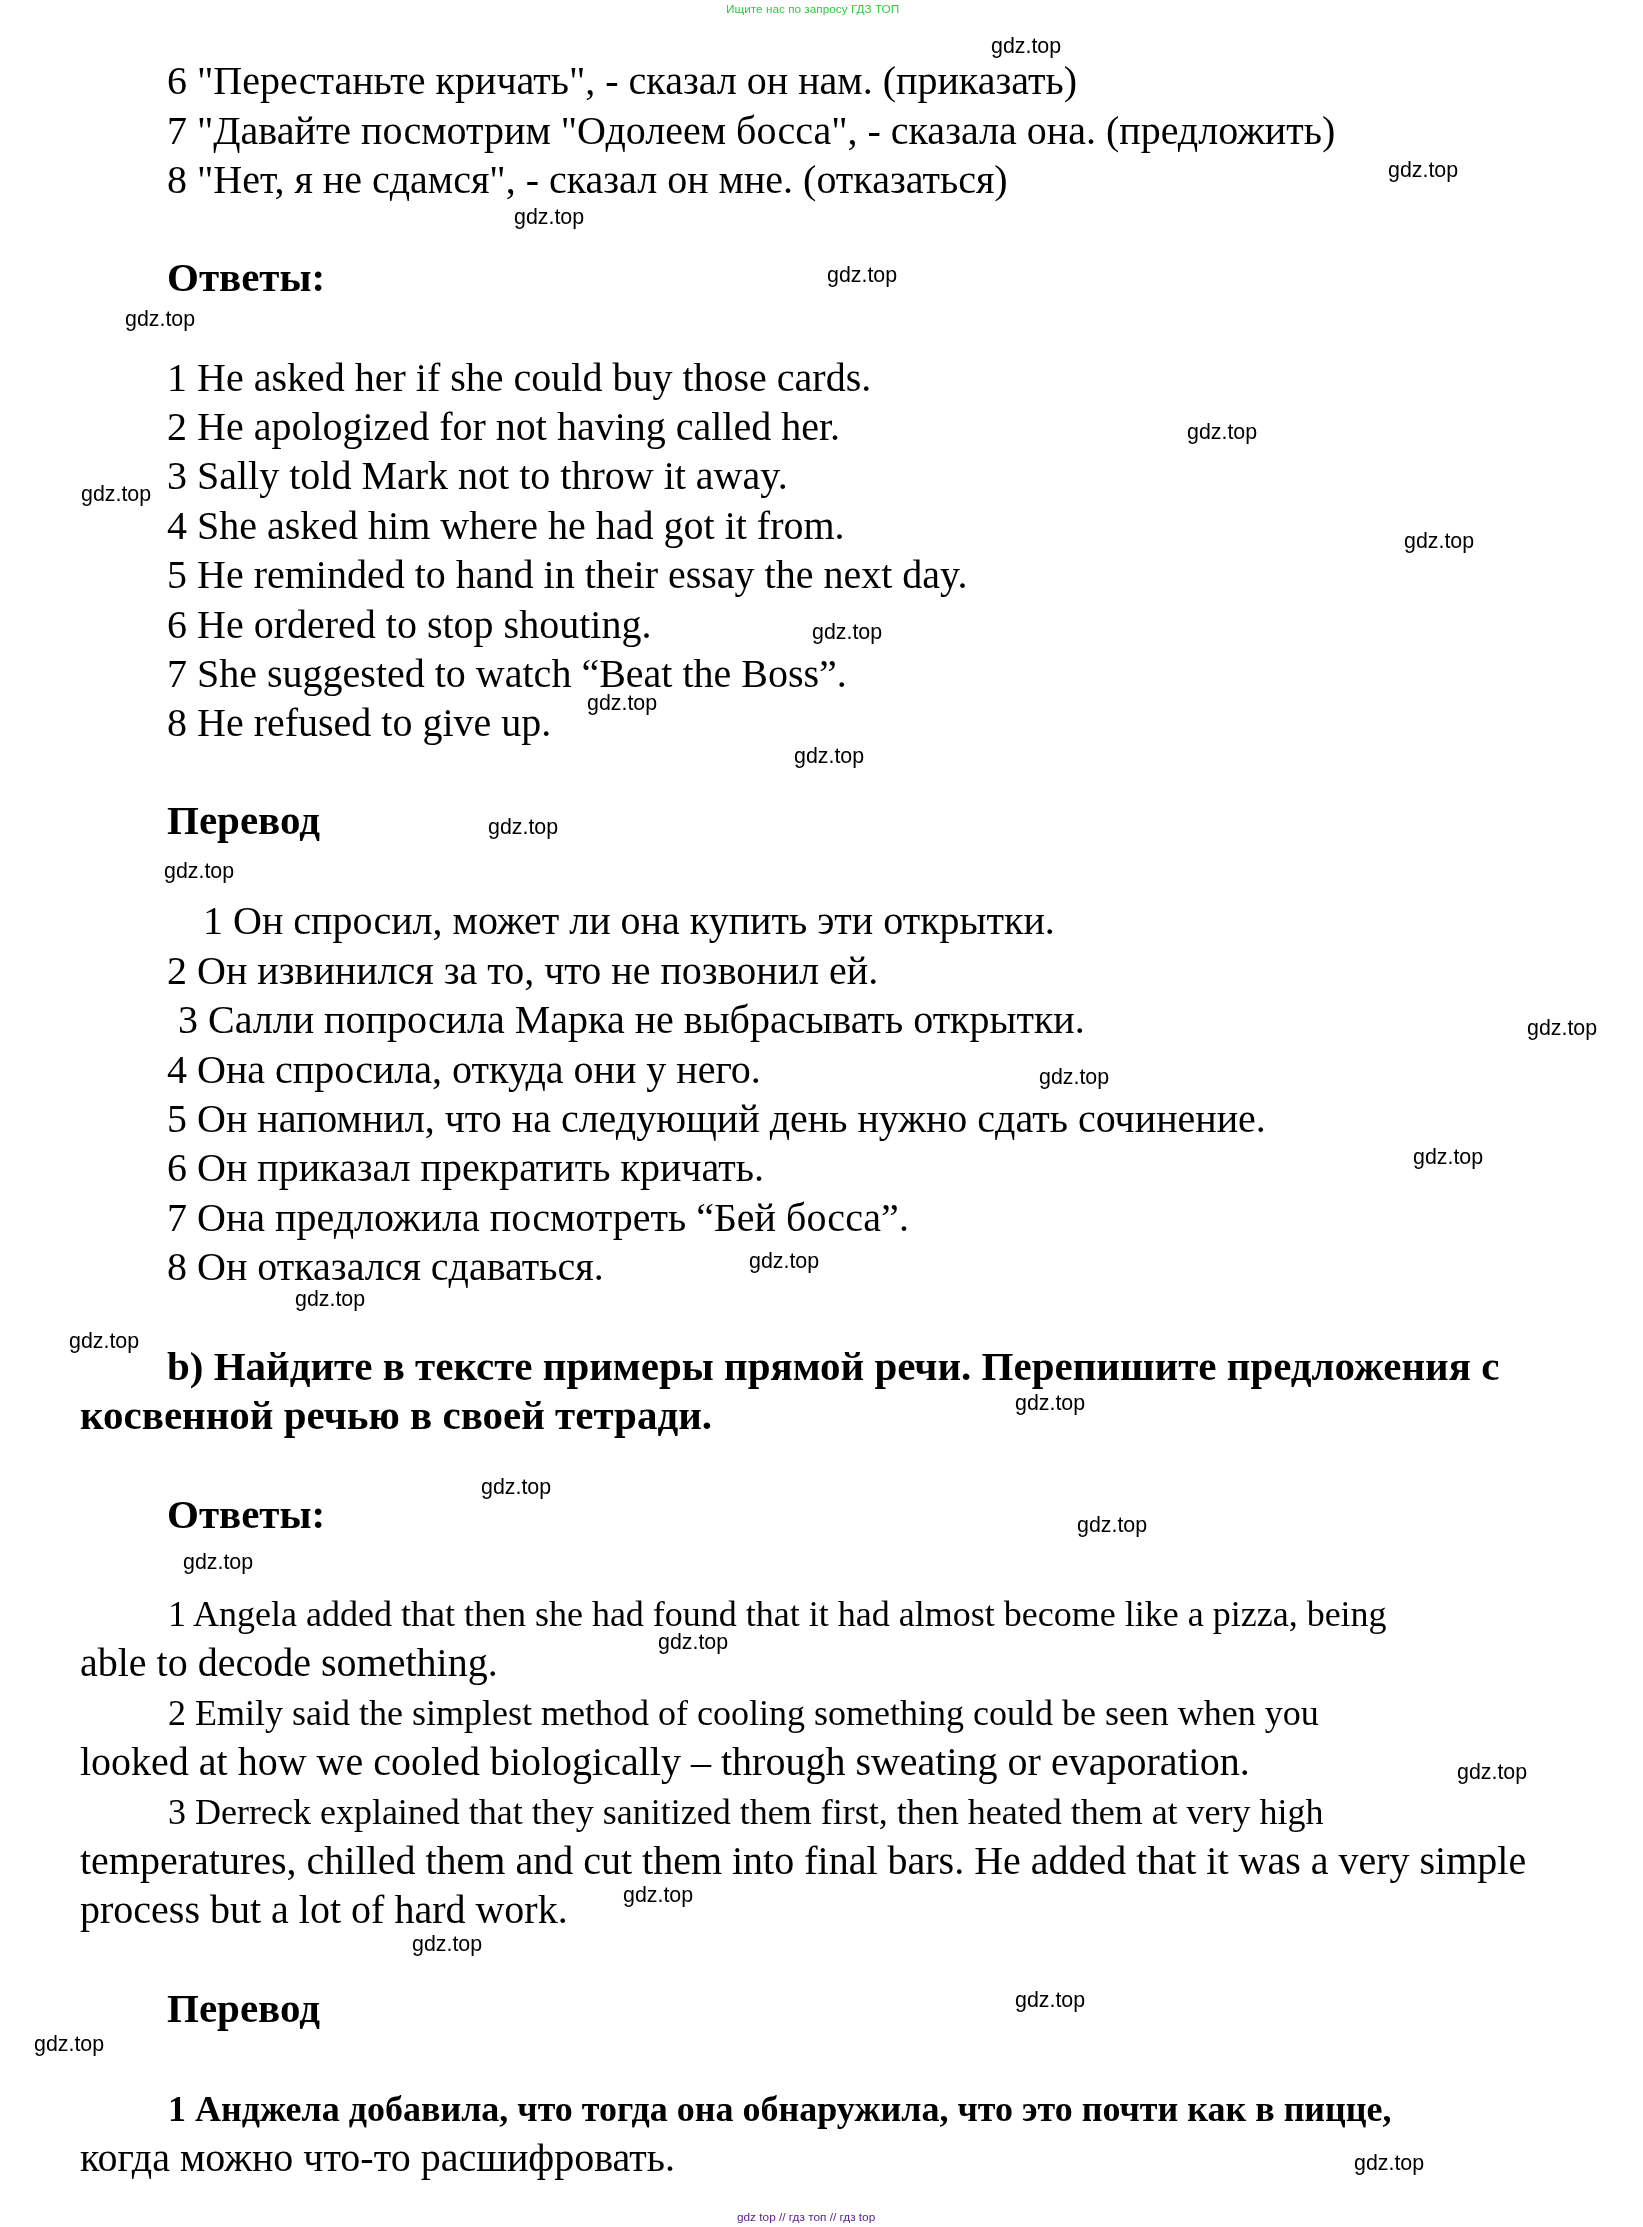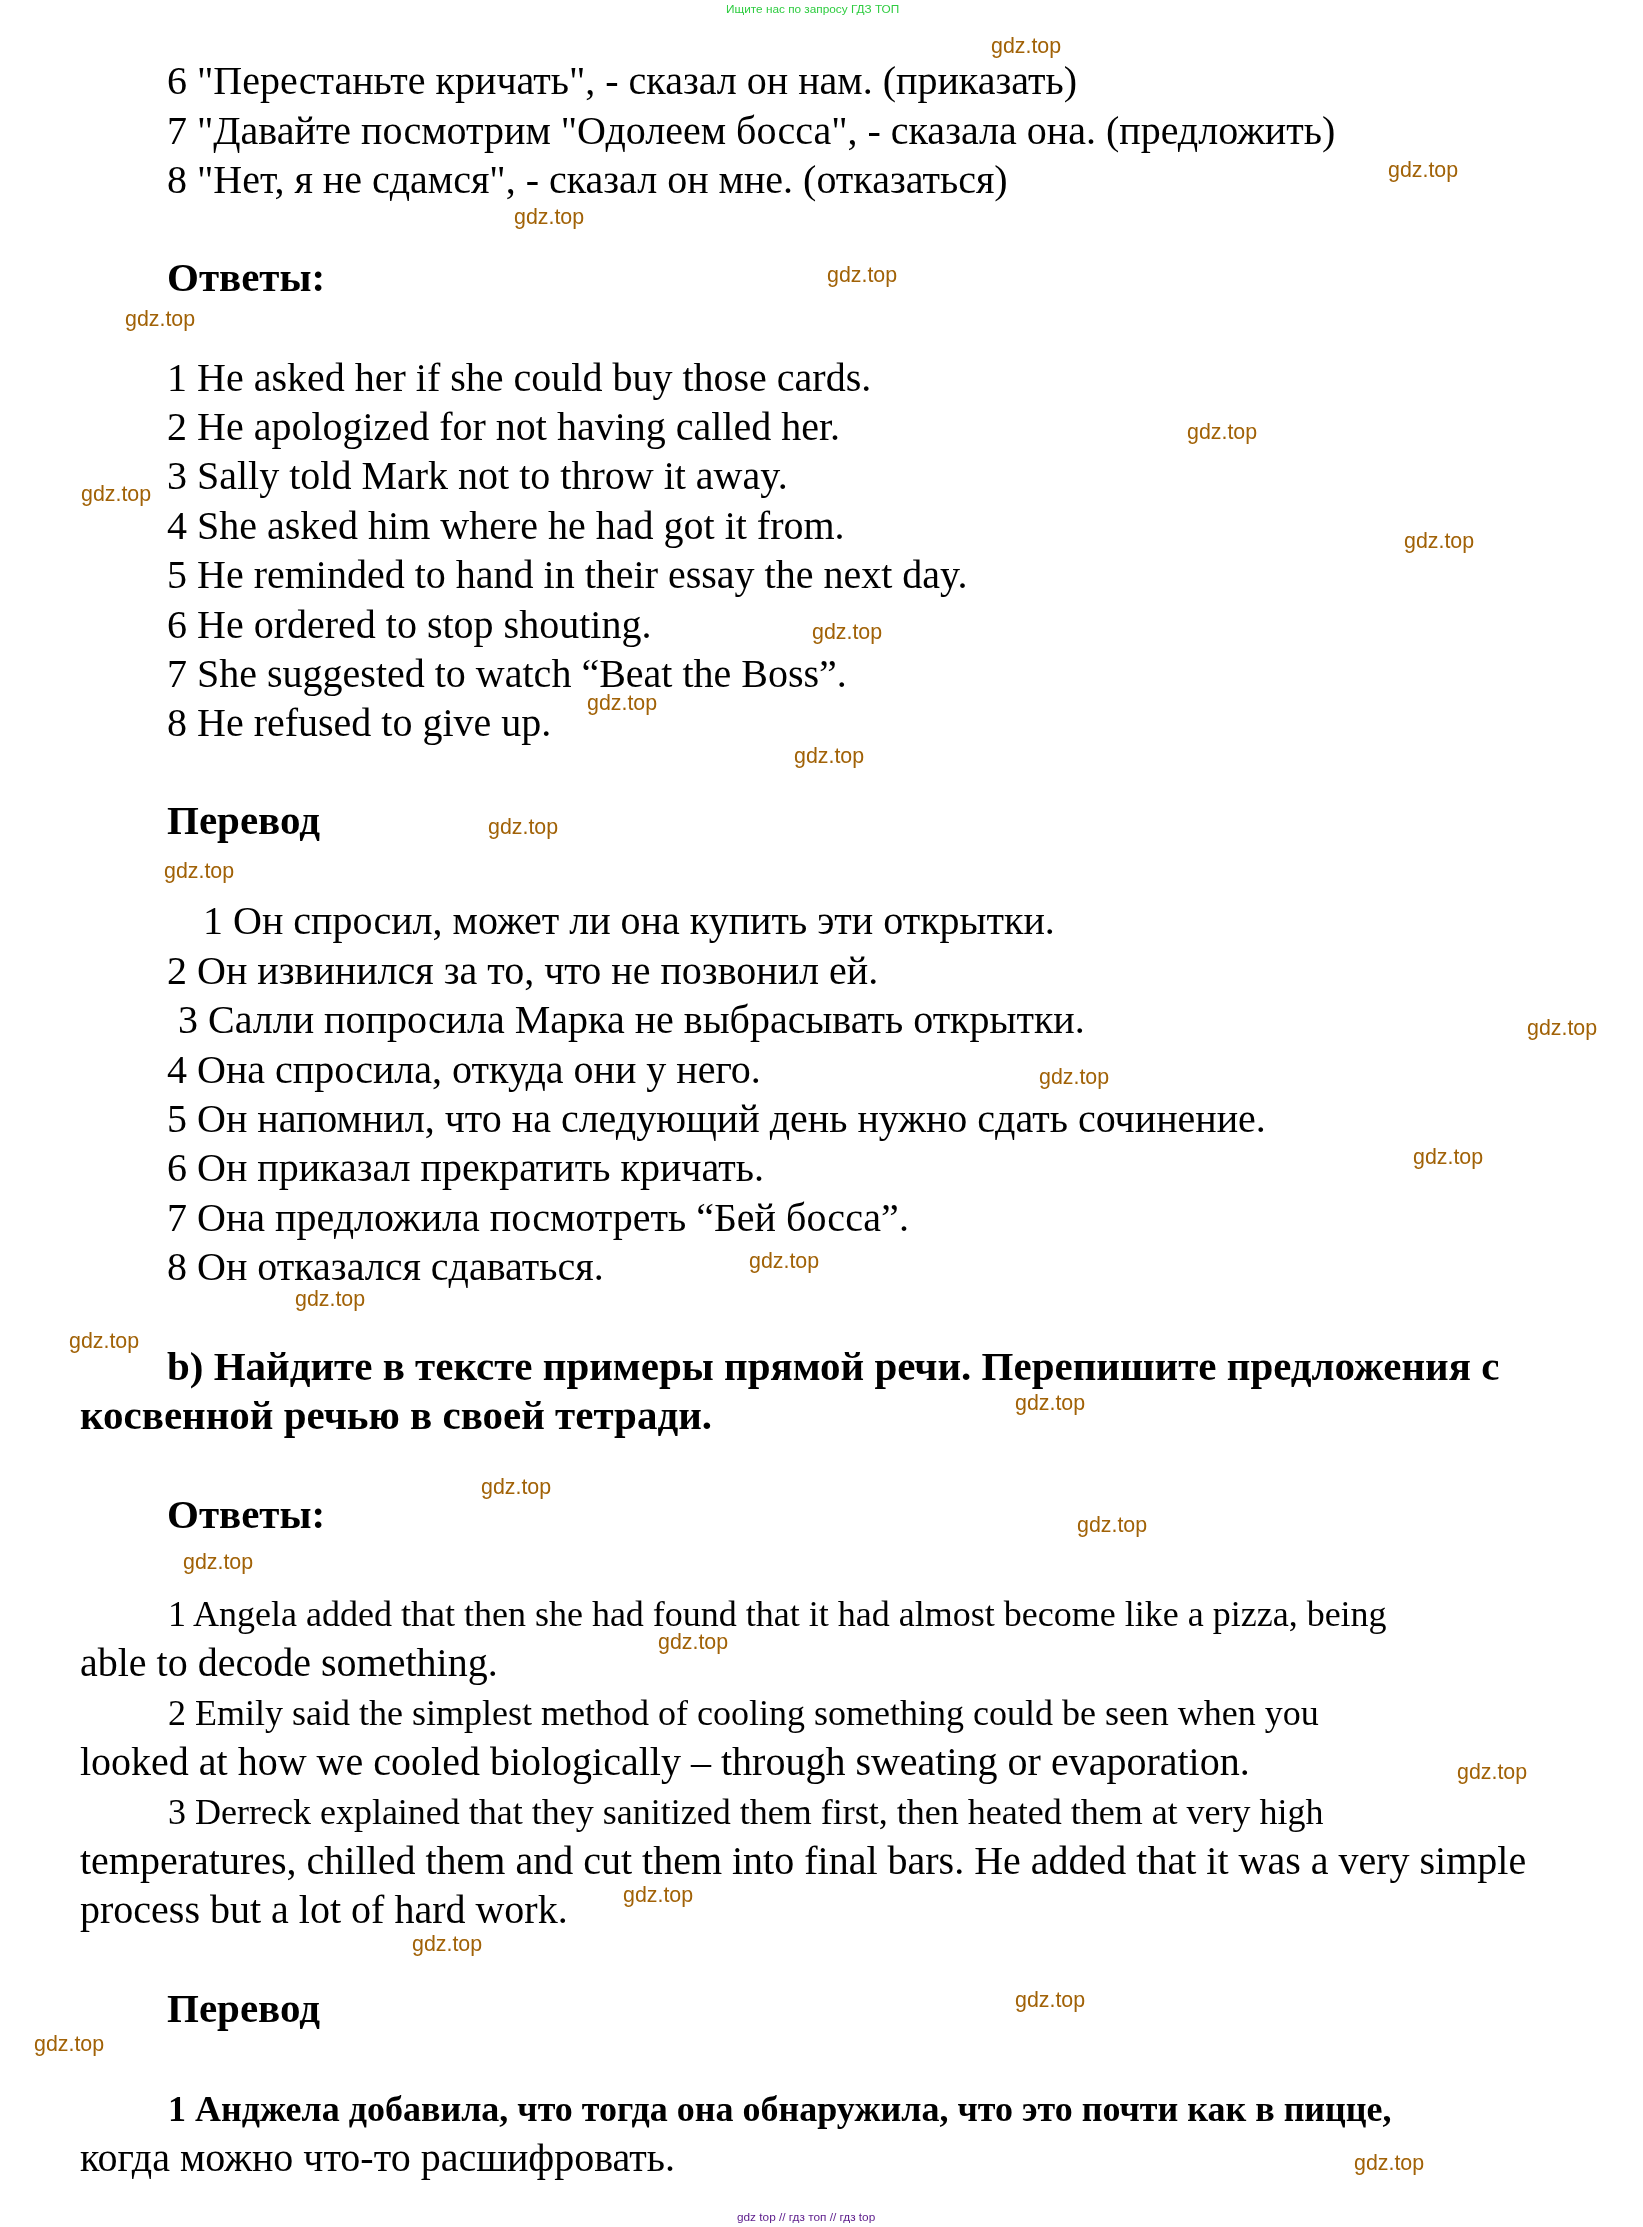--- a/index.html
+++ b/index.html
@@ -1,21 +1,21 @@
 <!DOCTYPE html>
 <html style="font-size:11.8px"><head>
 <meta charset="utf-8">
 <style>
   html, body { margin: 0; padding: 0; background: #ffffff; }
   body { width: 1644px; height: 2227px; position: relative; overflow: hidden;
          font-family: "Liberation Serif", "DejaVu Serif", serif; color: #000; }
   .abs { position: absolute; white-space: nowrap; }
   .line { font-size: 40px; line-height: 47px; transform-origin: left top; }
   .head { font-size: 41px; font-weight: bold; line-height: 47px; }
-  .wm { font-family: "Liberation Sans", "DejaVu Sans", sans-serif; font-size: 21.4px; color: #a16207; line-height: 23.6px; }
+  .wm { font-family: "Liberation Sans", "DejaVu Sans", sans-serif; font-size: 21.4px; color: #000000; line-height: 23.6px; }
   .topbar { font-family: "Liberation Sans", "DejaVu Sans", sans-serif; font-size: 11.8px; color: #2ecc40; }
   .footer { font-family: "Liberation Sans", "DejaVu Sans", sans-serif; font-size: 11.8px; color: #5b1a8a; }
   .para { position: absolute; left: 80px; width: 1524px; font-size: 36px; line-height: 49px;
           text-align: justify; text-indent: 88px; white-space: normal; }
   .para .row { display: block; }
 </style>
 </head>
 <body>
 
 <div class="abs topbar" style="left:726px; top:1.5px;">Ищите нас по запросу ГДЗ ТОП</div>

